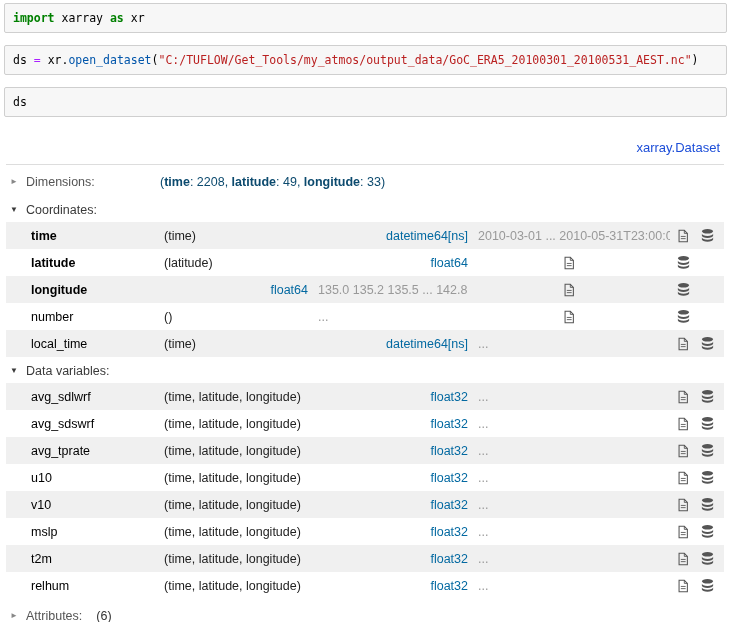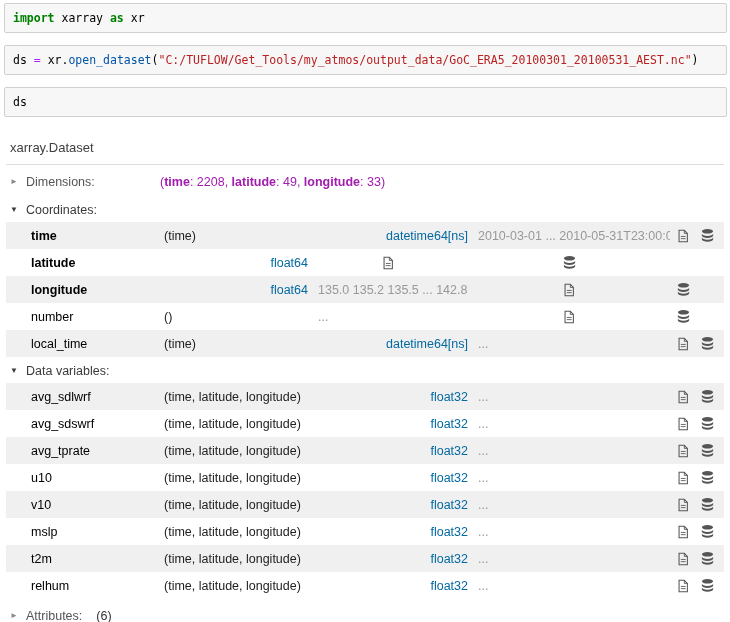--- a/index.html
+++ b/index.html
@@ -27,33 +27,33 @@
   .tok-kw  { color:#008000; font-weight:bold; }
   .tok-op  { color:#aa22ff; }
   .tok-fn  { color:#0055aa; }
   .tok-str { color:#ba2121; }
 
   
   .repr { padding:0 6px; font-size:12.5px; }
   .repr-header {
     padding:11px 4px 9px;
     border-bottom:1px solid #ddd;
-    color:#404040; font-size:13px;
+    color:#1d4ed8; font-size:13px;text-align:right;
   }
 
   .arrow { font-size:8px; color:#888; width:11px; display:inline-block; line-height:1; }
   .arrow.expanded { color:#3a3a3a; }
 
   .dims-section {
     display:grid; grid-template-columns:150px 1fr;
     align-items:center;
     padding:10px 4px 7px;
   }
   .section-label { color:#555; display:flex; align-items:center; gap:5px; }
-  .dims-values { color:#a21caf; }
+  .dims-values { color:#0c4a6e; }
   .dim-b { font-weight:bold; }
 
   .section-header {
     padding:7px 4px 5px;
     display:flex; align-items:center; gap:5px;
     color:#3a3a3a;
     cursor:pointer;
   }
 
   ul.var-list { list-style:none; margin:0; padding:0; }
@@ -124,20 +124,21 @@
       <span class="ibtn">
           <svg width="15" height="16" viewBox="0 0 16 16" fill="#555">
             <ellipse cx="8" cy="3" rx="6" ry="2.4"></ellipse>
             <path d="M2 5.6c0 1.3 2.7 2.4 6 2.4s6-1.1 6-2.4v2c0 1.3-2.7 2.4-6 2.4s-6-1.1-6-2.4z"></path>
             <path d="M2 9.6c0 1.3 2.7 2.4 6 2.4s6-1.1 6-2.4v2c0 1.3-2.7 2.4-6 2.4s-6-1.1-6-2.4z"></path>
           </svg>
         </span>
     </li>
     <li>
       <span class="vname idx">latitude</span>
+      <span class="vdims">(latitude)</span>
       <span class="vdtype">float64</span>
       <span class="ibtn">
           <svg width="14" height="16" viewBox="0 0 16 16">
             <path d="M3.5 1.5h6l3.5 3.5v9.5h-9.5z" fill="none" stroke="#555" stroke-width="1.2"></path>
             <path d="M9.5 1.5v3.5h3.5" fill="none" stroke="#555" stroke-width="1"></path>
             <line x1="5.5" y1="8.5" x2="11" y2="8.5" stroke="#555"></line>
             <line x1="5.5" y1="11" x2="11" y2="11" stroke="#555"></line>
           </svg>
         </span>
       <span class="ibtn">

